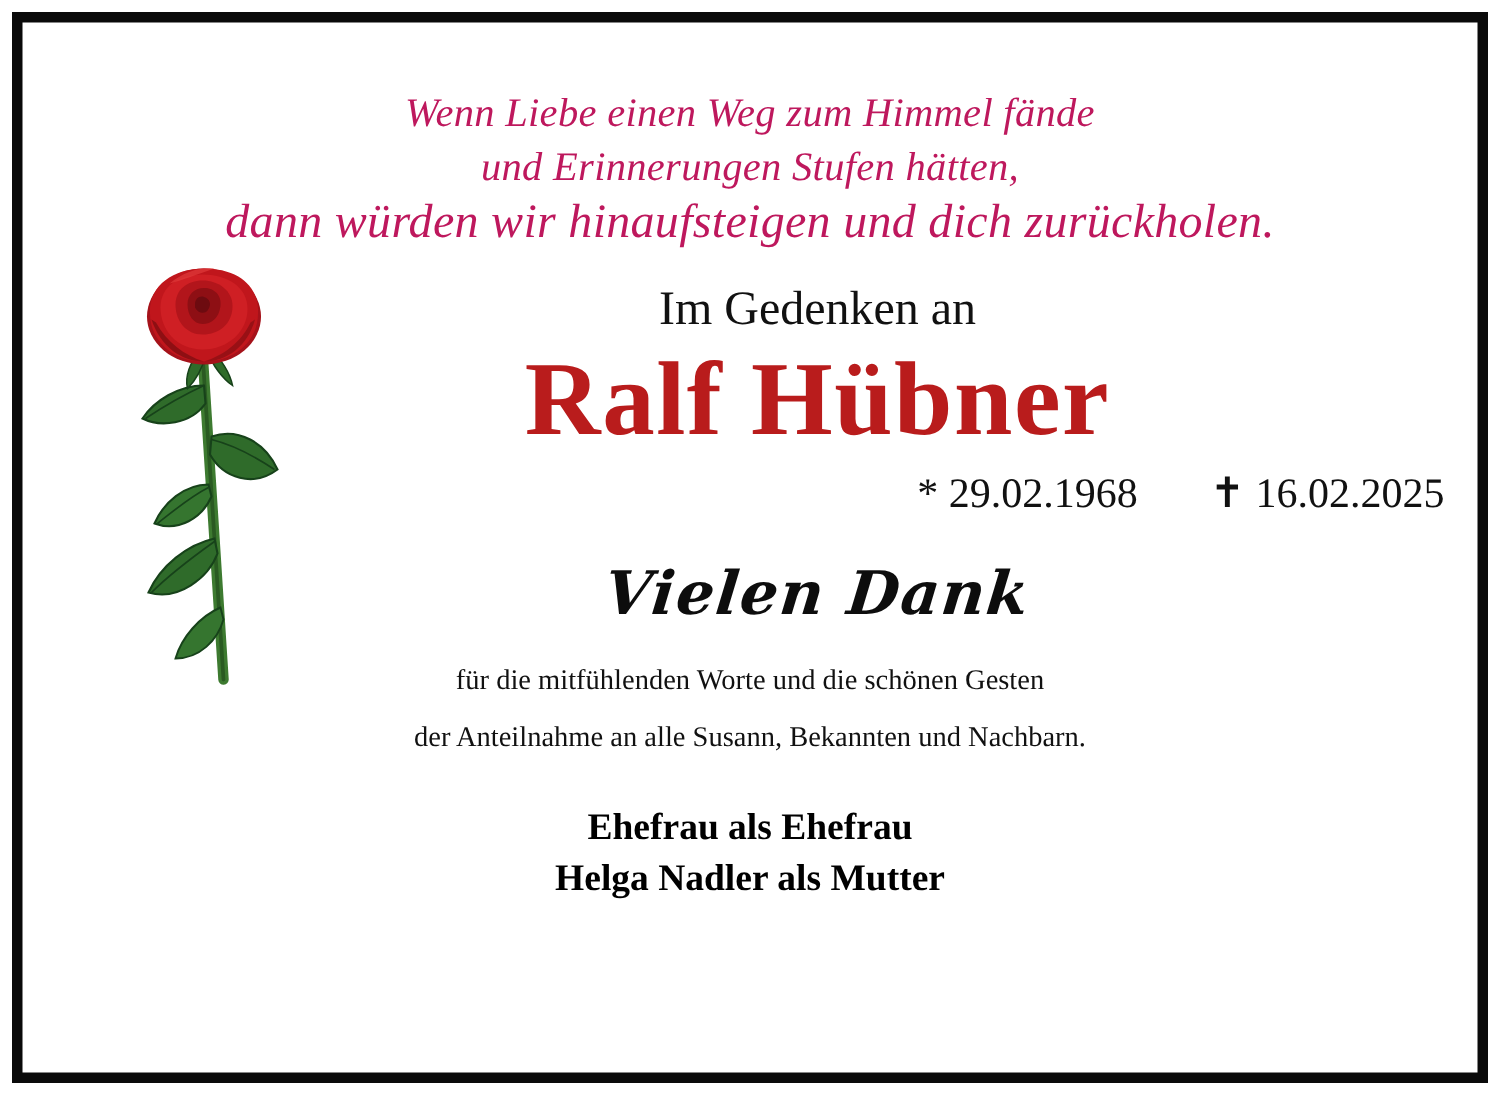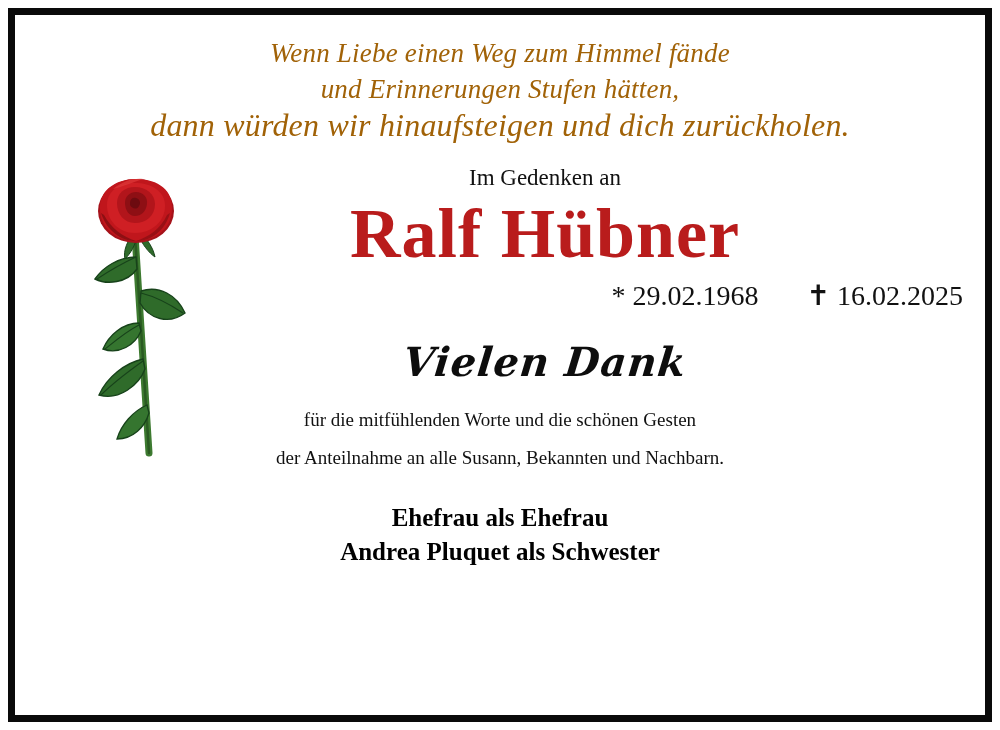--- a/index.html
+++ b/index.html
@@ -42,29 +42,30 @@
     right: 22px;
     bottom: 20px;
     box-sizing: border-box;
   }
 
   .poem {
     text-align: center;
     font-style: italic;
     font-size: 27px;
     line-height: 36px;
-    color: #a16207;
+    color: #be185d;
+    margin-top: 22px;
     letter-spacing: 0.2px;
   }
   .poem div { white-space: nowrap; }
   .poem .line3 { font-size: 32px; }
 
   .memoriam {
     text-align: center;
-    font-size: 23px;
+    font-size: 32px;
     margin-top: 22px;
     padding-left: 90px;
     color: #111111;
   }
 
   .name {
     text-align: center;
     font-size: 70px;
     font-weight: bold;
     letter-spacing: 1px;
@@ -149,21 +150,21 @@
 
       <div class="thanks-script">Vielen Dank</div>
 
       <div class="thanks-body">
         <div>für die mitfühlenden Worte und die schönen Gesten</div>
         <div>der Anteilnahme an alle Susann, Bekannten und Nachbarn.</div>
       </div>
 
       <div class="family">
         <div>Ehefrau als Ehefrau</div>
-        <div>Andrea Pluquet als Schwester</div>
+        <div>Helga Nadler als Mutter</div>
       </div>
 
     </div>
 
     <div class="rose">
       <svg width="150" height="300" viewBox="0 0 150 300" xmlns="http://www.w3.org/2000/svg">
 
         <path d="M62 62 C66 120, 70 190, 76 280" stroke="#3d7a30" stroke-width="7" fill="none" stroke-linecap="round"></path>
         <path d="M62 62 C66 120, 70 190, 76 280" stroke="#2a5a22" stroke-width="2.5" fill="none" stroke-linecap="round"></path>
 

